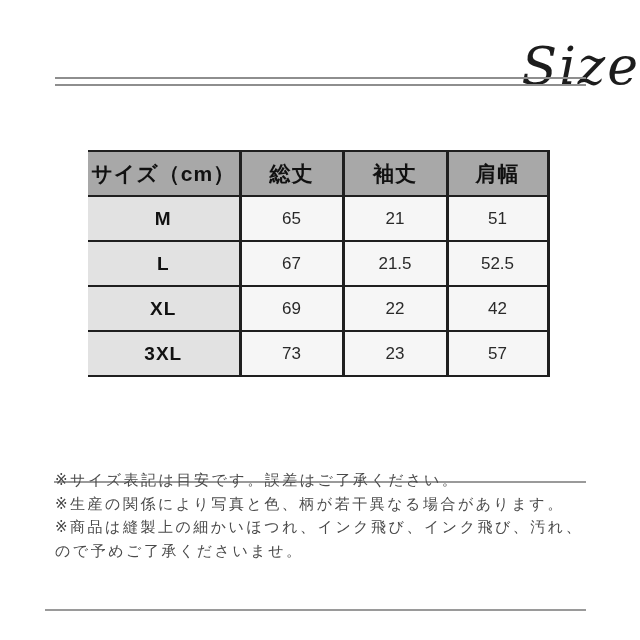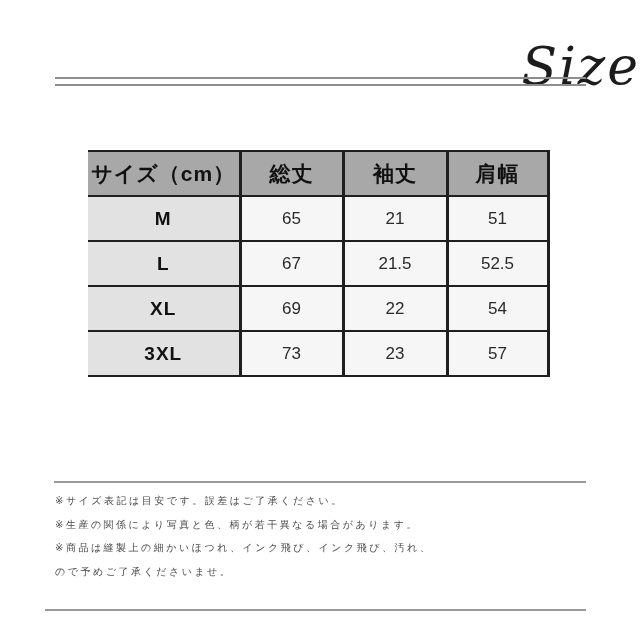--- a/index.html
+++ b/index.html
@@ -75,22 +75,22 @@
   }
 
   
   .notes-divider {
     position: absolute;
     top: 481px; left: 54px; width: 532px;
     border-top: 2px solid #9a9a9a;
   }
   .notes {
     position: absolute;
-    top: 489px; left: 55px; width: 548px;
-    font-size: 10px;
+    top: 468px; left: 55px; width: 548px;
+    font-size: 15px;
     line-height: 23.5px;
     letter-spacing: 2.5px;
     color: #4a4a4a;
   }
   .bottom-line {
     position: absolute;
     top: 609px; left: 45px; width: 541px;
     border-top: 2px solid #9a9a9a;
   }
 </style>
@@ -128,21 +128,21 @@
         <tr>
           <td class="size-cell">L</td>
           <td class="value-cell">67</td>
           <td class="value-cell">21.5</td>
           <td class="value-cell">52.5</td>
         </tr>
         <tr>
           <td class="size-cell">XL</td>
           <td class="value-cell">69</td>
           <td class="value-cell">22</td>
-          <td class="value-cell">54</td>
+          <td class="value-cell">42</td>
         </tr>
         <tr>
           <td class="size-cell">3XL</td>
           <td class="value-cell">73</td>
           <td class="value-cell">23</td>
           <td class="value-cell">57</td>
         </tr>
       </tbody>
     </table>
   </div>

